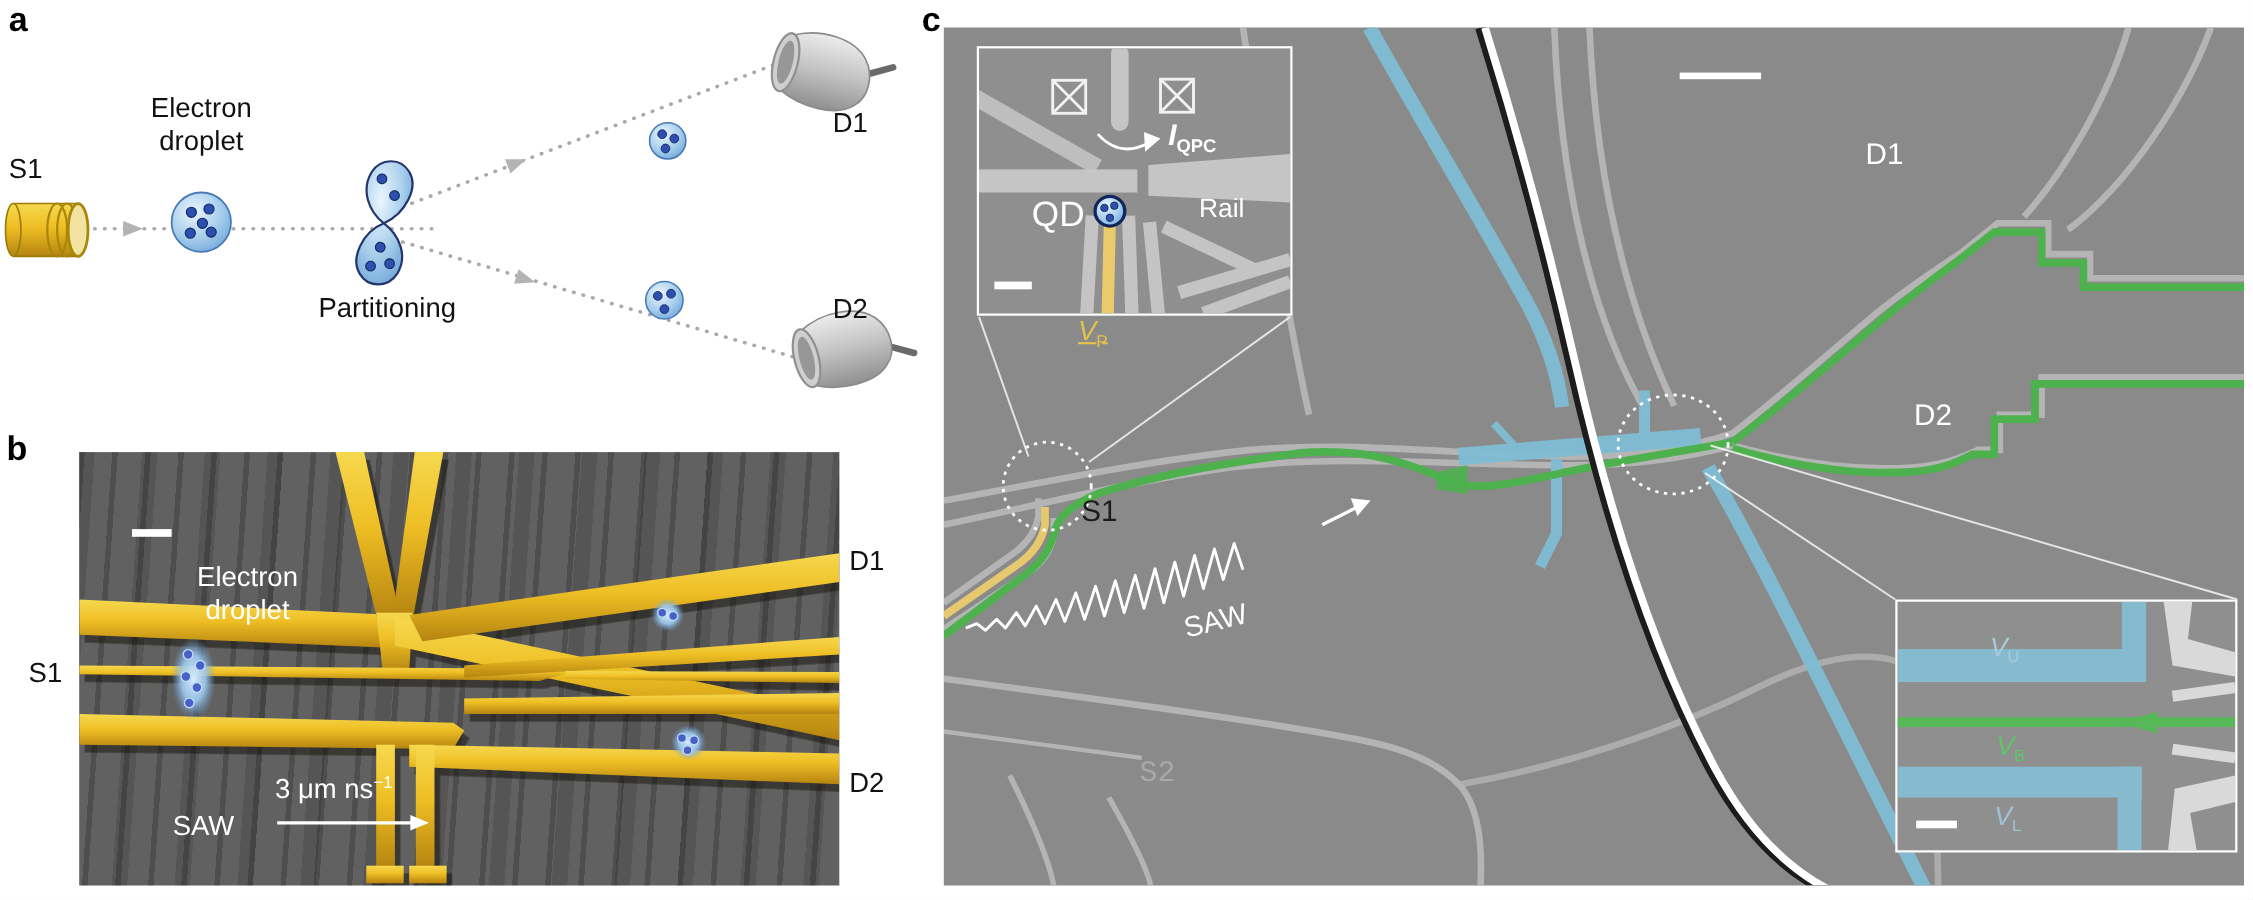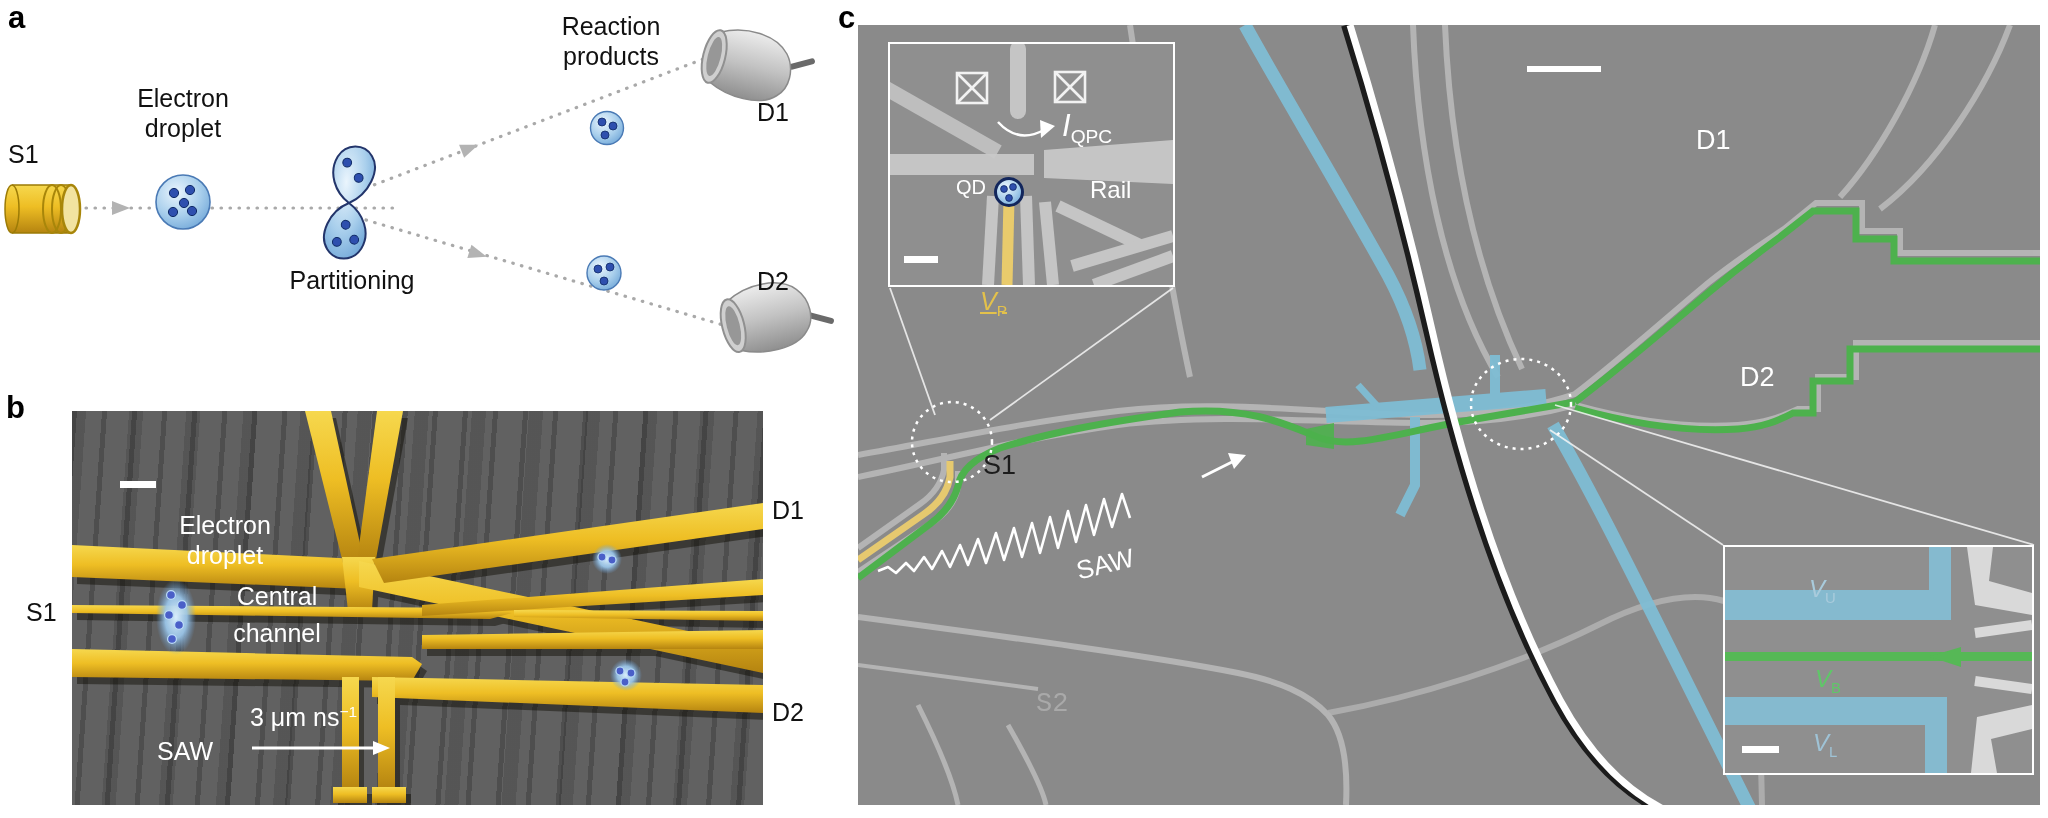--- a/index.html
+++ b/index.html
@@ -130,24 +130,20 @@
         <ellipse cx="10" cy="31" rx="6.5" ry="20" fill="#979797"></ellipse>
       </g>
     </svg>
 
     <div class="lbl" style="left:8px;top:140px;width:64px;">S1</div>
     <div class="lbl center" style="left:98px;top:84px;width:170px;">
       <div>Electron</div>
         <div>droplet</div>
     </div>
     <div class="lbl center" style="left:252px;top:266px;width:200px;">Partitioning</div>
-    <div class="lbl center" style="left:531px;top:12px;width:160px;">
-      <div>Reaction</div>
-        <div>products</div>
-    </div>
     <div class="lbl" style="left:757px;top:98px;">D1</div>
     <div class="lbl" style="left:757px;top:267px;">D2</div>
   </div>
 
   <div class="panel-letter" style="left:6px;top:390px;">b</div>
 
   <div id="panelB" class="panel-img" style="left:72px;top:411px;width:691px;height:394px;">
     <svg width="691" height="394" viewBox="0 0 691 394">
 
       <g fill="url(#goldGrad)" style="filter:drop-shadow(5px 7px 0px rgba(10,8,0,0.45));">
@@ -199,24 +195,20 @@
       <g>
         <line x1="180" y1="337" x2="303" y2="337" stroke="#ffffff" stroke-width="3"></line>
         <polygon points="301,330 318,337 301,344" fill="#ffffff"></polygon>
       </g>
     </svg>
 
     <div class="lbl white center" style="left:68px;top:100px;width:170px;">
       <div>Electron</div>
         <div>droplet</div>
     </div>
-    <div class="lbl white center" style="left:130px;top:171px;width:150px;">
-      <div>Central</div>
-      <div style="margin-top:7px;">channel</div>
-    </div>
     <div class="lbl white" style="left:85px;top:326px;">SAW</div>
     <div class="lbl white" style="left:178px;top:292px;">
       <span>3 μm ns</span><sup>−1</sup>
     </div>
   </div>
 
   <div class="lbl" style="left:26px;top:598px;">S1</div>
   <div class="lbl" style="left:772px;top:496px;">D1</div>
   <div class="lbl" style="left:772px;top:698px;">D2</div>
 
@@ -332,23 +324,23 @@
       <g transform="translate(119,148)">
         <circle r="13.5" fill="url(#dropGrad)" stroke="#12265c" stroke-width="3"></circle>
         <g fill="#2e4fae" stroke="#0f2a66" stroke-width="0.8">
           <circle cx="-5" cy="-3" r="3.4"></circle>
             <circle cx="4" cy="-5" r="3.4"></circle>
             <circle cx="0" cy="6" r="3.4"></circle>
         </g>
       </g>
       <rect x="14" y="212" width="34" height="7" fill="#ffffff"></rect>
     </svg>
-    <div class="lbl white" style="left:36px;top:132px;width:60px;text-align:right;font-size:20px;">QD</div>
+    <div class="lbl white" style="left:36px;top:132px;width:60px;text-align:right;font-size:32px;">QD</div>
     <div class="lbl white" style="left:200px;top:132px;font-size:24px;">Rail</div>
-    <div class="lbl white" style="left:172px;top:64px;font-size:31px;">
+    <div class="lbl white" style="left:172px;top:64px;font-size:27px;font-weight:bold;">
       <span class="it">I</span><sub>QPC</sub>
     </div>
   </div>
 
   <div class="inset" style="left:1723px;top:545px;width:311px;height:230px;">
     <svg width="307" height="226" viewBox="0 0 307 226">
       <g fill="#85bdd3" opacity="0.95">
         <rect x="0" y="43" width="226" height="30"></rect>
         <rect x="204" y="0" width="22" height="52"></rect>
         <rect x="0" y="150" width="222" height="28"></rect>

